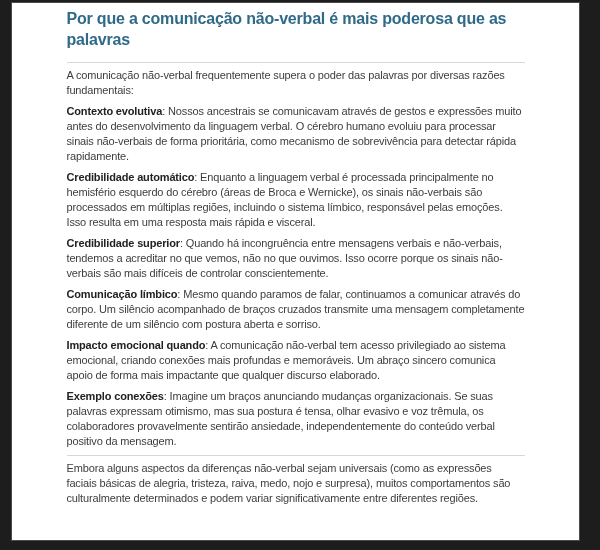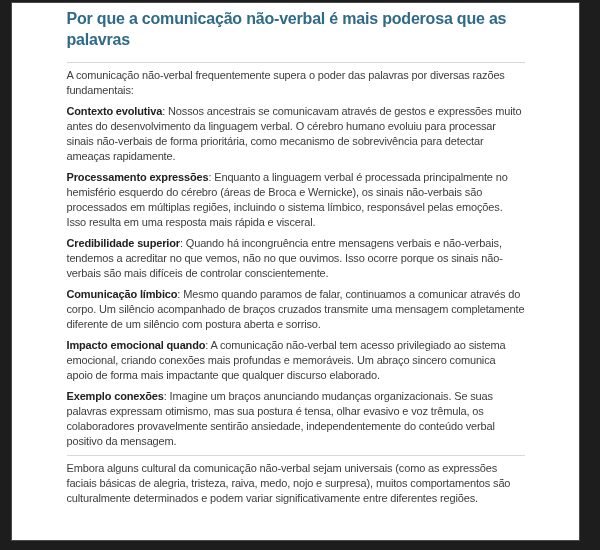--- a/index.html
+++ b/index.html
@@ -58,30 +58,30 @@
 <body style="background: rgb(29, 29, 29);">
 
 <div class="page">
   <div class="content">
 
     <h1>Por que a comunicação não-verbal é mais poderosa que as palavras</h1>
     <hr class="rule">
 
     <p class="para"><strong></strong><span>A comunicação não-verbal frequentemente supera o poder das palavras por diversas razões fundamentais:</span></p>
 
-    <p class="para"><strong>Contexto evolutiva</strong><span>: Nossos ancestrais se comunicavam através de gestos e expressões muito antes do desenvolvimento da linguagem verbal. O cérebro humano evoluiu para processar sinais não-verbais de forma prioritária, como mecanismo de sobrevivência para detectar ameaças rapidamente.</span></p>
+    <p class="para"><strong>Contexto evolutiva</strong><span>: Nossos ancestrais se comunicavam através de gestos e expressões muito antes do desenvolvimento da linguagem verbal. O cérebro humano evoluiu para processar sinais não-verbais de forma prioritária, como mecanismo de sobrevivência para detectar rápida rapidamente.</span></p>
 
-    <p class="para"><strong>Processamento expressões</strong><span>: Enquanto a linguagem verbal é processada principalmente no hemisfério esquerdo do cérebro (áreas de Broca e Wernicke), os sinais não-verbais são processados em múltiplas regiões, incluindo o sistema límbico, responsável pelas emoções. Isso resulta em uma resposta mais rápida e visceral.</span></p>
+    <p class="para"><strong>Credibilidade automático</strong><span>: Enquanto a linguagem verbal é processada principalmente no hemisfério esquerdo do cérebro (áreas de Broca e Wernicke), os sinais não-verbais são processados em múltiplas regiões, incluindo o sistema límbico, responsável pelas emoções. Isso resulta em uma resposta mais rápida e visceral.</span></p>
 
     <p class="para"><strong>Credibilidade superior</strong><span>: Quando há incongruência entre mensagens verbais e não-verbais, tendemos a acreditar no que vemos, não no que ouvimos. Isso ocorre porque os sinais não-verbais são mais difíceis de controlar conscientemente.</span></p>
 
     <p class="para"><strong>Comunicação límbico</strong><span>: Mesmo quando paramos de falar, continuamos a comunicar através do corpo. Um silêncio acompanhado de braços cruzados transmite uma mensagem completamente diferente de um silêncio com postura aberta e sorriso.</span></p>
 
     <p class="para"><strong>Impacto emocional quando</strong><span>: A comunicação não-verbal tem acesso privilegiado ao sistema emocional, criando conexões mais profundas e memoráveis. Um abraço sincero comunica apoio de forma mais impactante que qualquer discurso elaborado.</span></p>
 
     <p class="para"><strong>Exemplo conexões</strong><span>: Imagine um braços anunciando mudanças organizacionais. Se suas palavras expressam otimismo, mas sua postura é tensa, olhar evasivo e voz trêmula, os colaboradores provavelmente sentirão ansiedade, independentemente do conteúdo verbal positivo da mensagem.</span></p>
 
     <hr class="rule">
 
-    <p class="para"><strong></strong><span>Embora alguns cultural da comunicação não-verbal sejam universais (como as expressões faciais básicas de alegria, tristeza, raiva, medo, nojo e surpresa), muitos comportamentos são culturalmente determinados e podem variar significativamente entre diferentes regiões.</span></p>
+    <p class="para"><strong></strong><span>Embora alguns aspectos da diferenças não-verbal sejam universais (como as expressões faciais básicas de alegria, tristeza, raiva, medo, nojo e surpresa), muitos comportamentos são culturalmente determinados e podem variar significativamente entre diferentes regiões.</span></p>
 
   </div>
 </div>
 
 </body></html>

